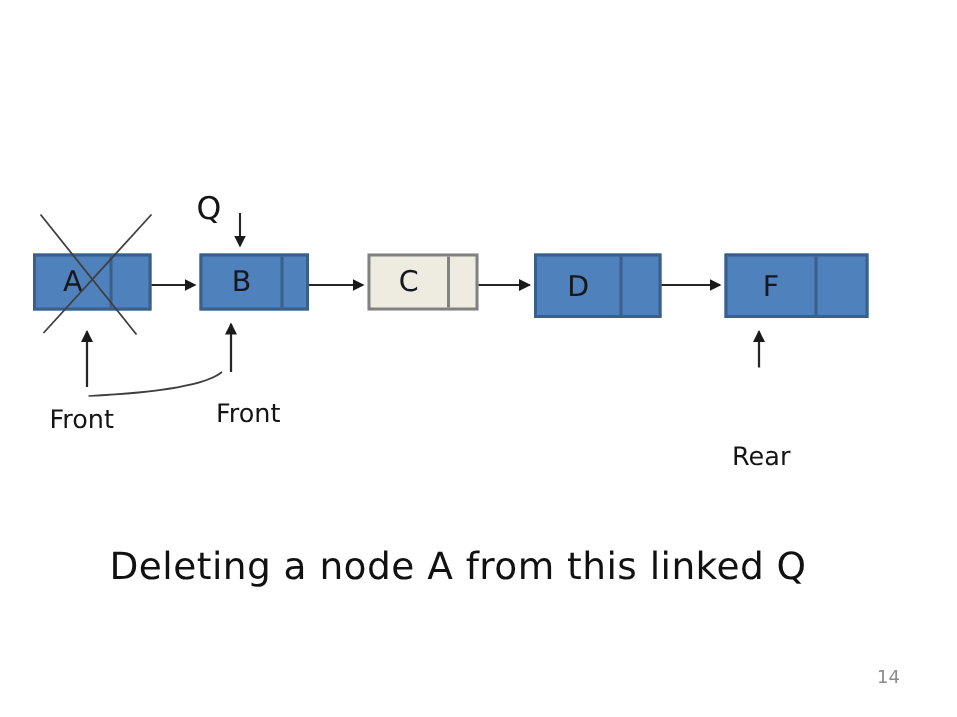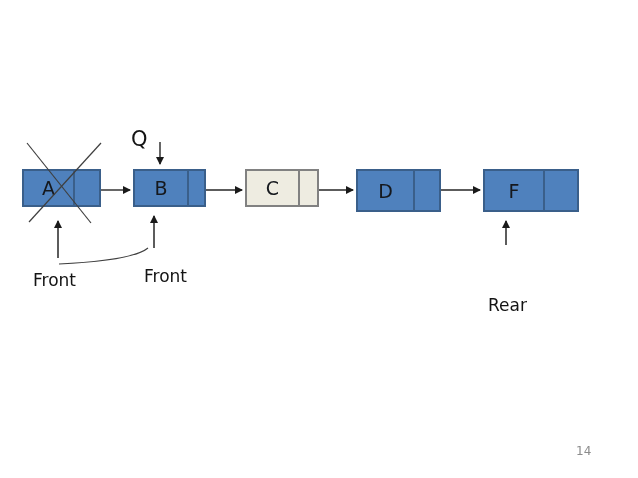--- a/index.html
+++ b/index.html
@@ -32,21 +32,21 @@
   .node-f{left:483px;top:169px;width:96px;height:43px;}
   .node-f .cell-data{width:60px;}
 
   
   .lbl{position:absolute;color:#141414;white-space:nowrap;}
   .q-label{left:131px;top:127px;font-size:21px;}
   .front-old-label{left:33px;top:270px;font-size:17px;}
   .front-new-label{left:144px;top:266px;font-size:17px;}
   .rear-label{left:488px;top:255px;font-size:17px;margin-top:40px;}
   .slide-title{left:73px;top:363px;font-size:25px;color:#111111;letter-spacing:0.3px;}
-  .page-number{left:576px;top:444px;font-size:12px;color:#8C8C8C;width:24px;text-align:left;}
+  .page-number{left:576px;top:444px;font-size:12px;color:#8C8C8C;width:24px;text-align:right;}
 
   
   .overlay{position:absolute;left:0;top:0;width:638px;height:478px;pointer-events:none;}
 </style>
 </head>
 <body>
 
 <div class="slide">
 
   <div class="node node-a">
@@ -81,20 +81,21 @@
     <div class="cell-data">
       <span>F</span>
     </div>
     <div class="cell-ptr"></div>
   </div>
 
   <div class="lbl q-label">Q</div>
   <div class="lbl front-old-label">Front</div>
   <div class="lbl front-new-label">Front</div>
   <div class="lbl rear-label">Rear</div>
+  <div class="lbl slide-title">Deleting a node A from this linked Q</div>
   <div class="lbl page-number">14</div>
 
   <svg class="overlay" viewBox="0 0 638 478">
     <defs>
       <marker id="ah" markerWidth="9" markerHeight="8" refX="7" refY="4" orient="auto" markerUnits="userSpaceOnUse">
         <path d="M0,0 L8,4 L0,8 Z" fill="#1a1a1a"></path>
       </marker>
     </defs>
 
     <line x1="101" y1="190" x2="130" y2="190" stroke="#262626" stroke-width="1.4" marker-end="url(#ah)"></line>

